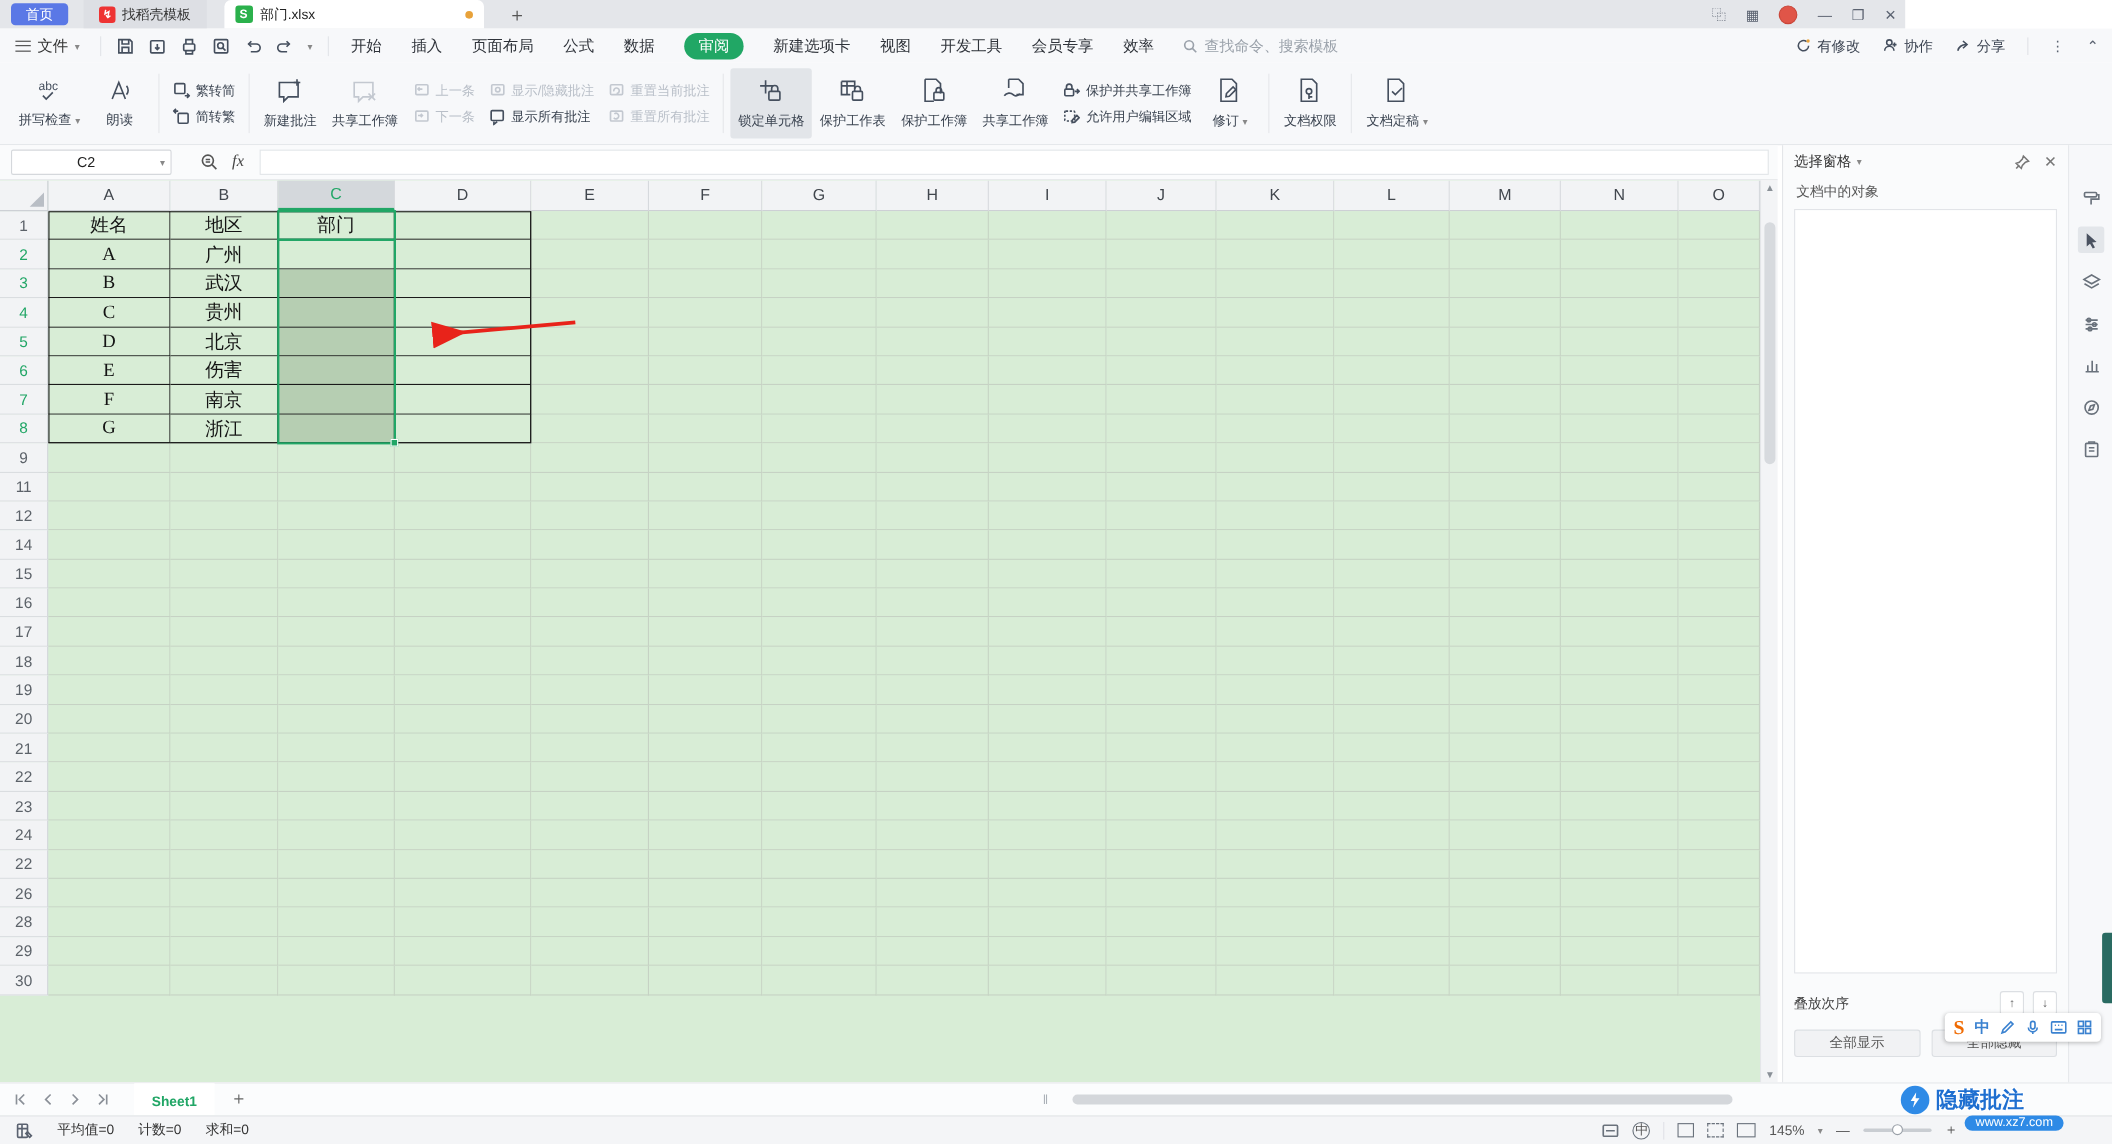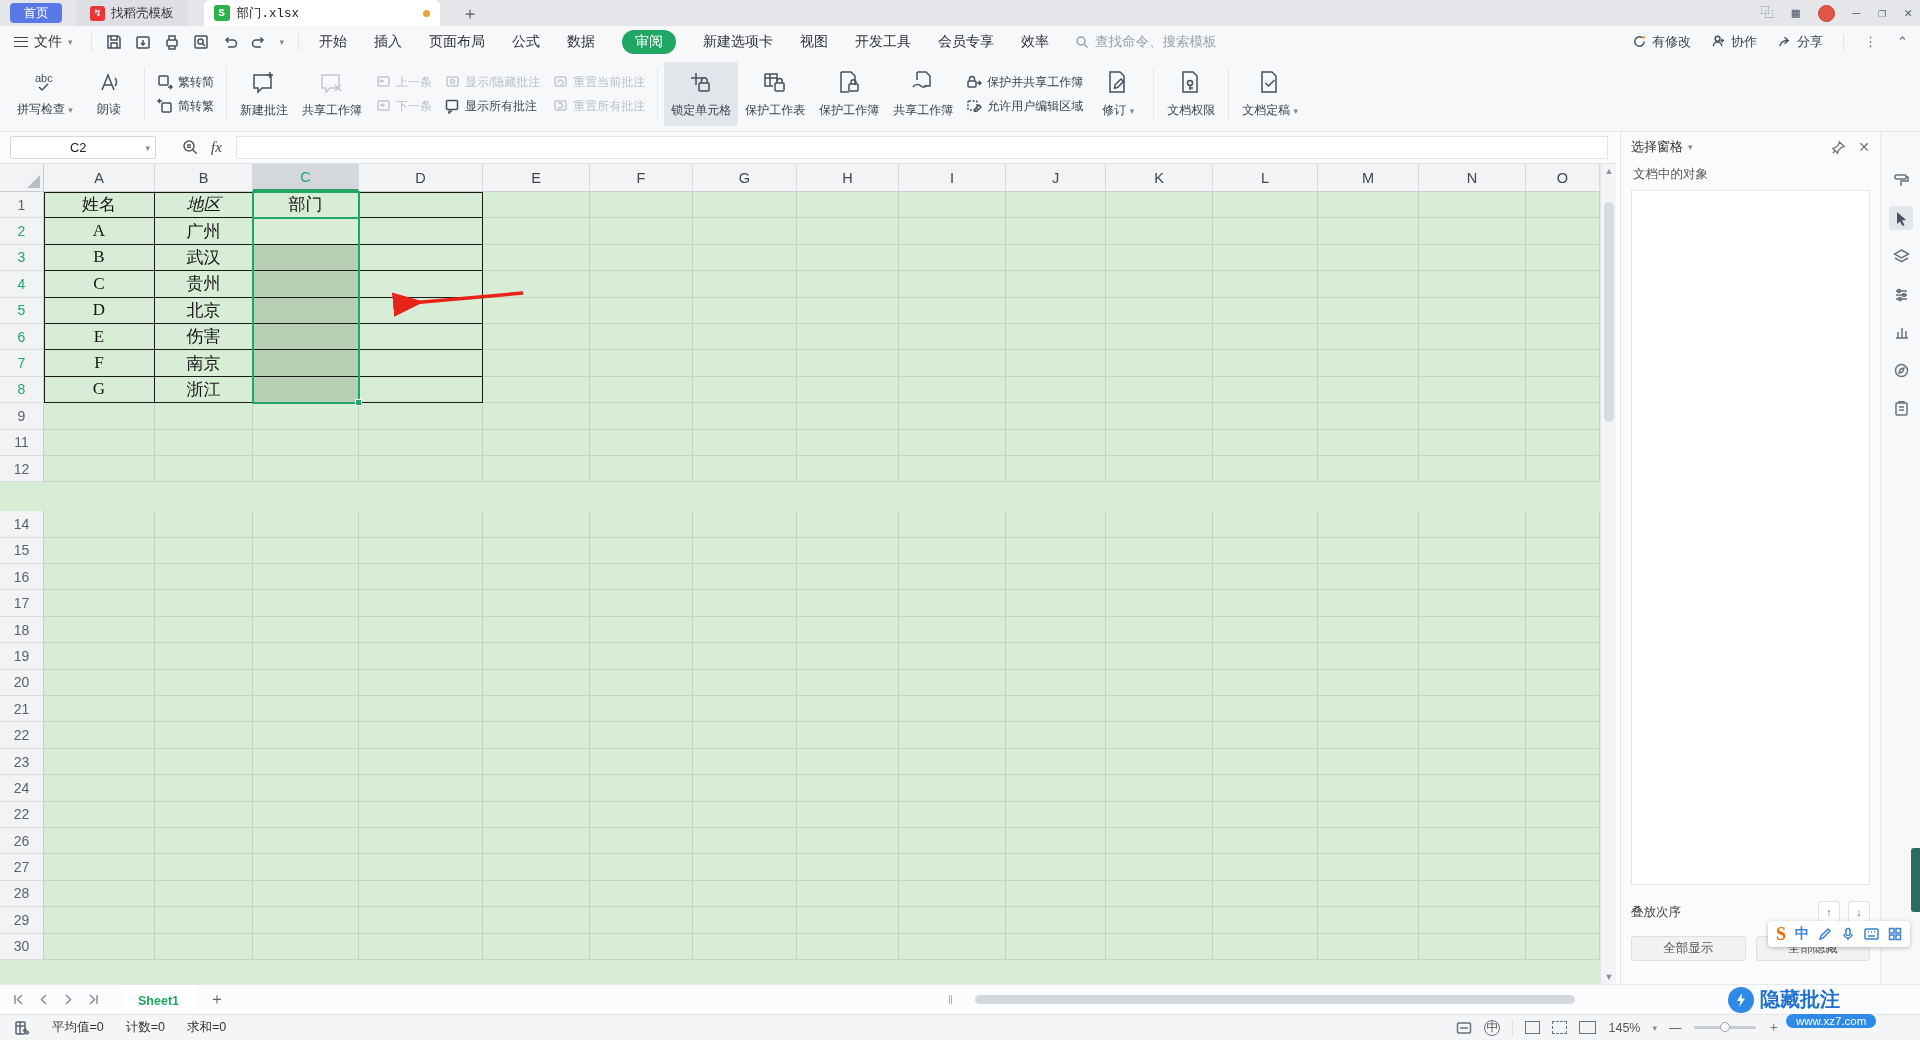--- a/index.html
+++ b/index.html
@@ -1,22 +1,22 @@
 <!DOCTYPE html>
 <html><head>
 <meta charset="utf-8">
 <style>
   * { margin:0; padding:0; box-sizing:border-box; }
   html,body { width:1920px; height:1040px; overflow:hidden;
     font-family:"Liberation Sans", sans-serif; background:#fff; }
   svg { display:block; }
 
   
-  .tabbar { position:absolute; left:0; top:0; width:1920px; height:26px;
-    background:#e4e6ea; display:flex; align-items:center;font-family:Liberation Mono, monospace; }
+  .tabbar { position:absolute; left:0; top:0; width:1732px; height:26px;
+    background:#e4e6ea; display:flex; align-items:center; }
   .tab-home { margin-left:10px; width:52px; height:20px; background:#5a78e6; color:#fff;
     border-radius:4px; font-size:12.5px; display:flex; align-items:center; justify-content:center; }
   .tab-docer { margin-left:14px; height:26px; padding:0 14px; display:flex; align-items:center;
     gap:6px; font-size:12.5px; color:#333; background:#dddfe4; }
   .docer-ic { width:15px; height:15px; background:#e33; border-radius:3px; color:#fff;
     font-size:10px; font-weight:bold; display:flex; align-items:center; justify-content:center; }
   .tab-doc { margin-left:16px; height:26px; width:236px; padding:0 10px; display:flex;
     align-items:center; gap:7px; font-size:12.5px; color:#222; background:#fff;
     border-radius:6px 6px 0 0; position:relative; }
   .s-ic { width:16px; height:16px; background:#2bb14c; border-radius:3px; color:#fff;
@@ -469,21 +469,21 @@
       <div class="chead" style="width: 100px;">J</div>
       <div class="chead" style="width: 107px;">K</div>
       <div class="chead" style="width: 105px;">L</div>
       <div class="chead" style="width: 101px;">M</div>
       <div class="chead" style="width: 107px;">N</div>
       <div class="chead" style="width: 74px;">O</div>
     </div>
     <div class="grow" style="height: 26.4px;">
       <div class="rhead">1</div>
       <div class="gcell tb" style="width: 111px;">姓名</div>
-      <div class="gcell tb" style="width: 98px; font-style: italic;">地区</div>
+      <div class="gcell tb" style="width: 98px;">地区</div>
       <div class="gcell tb" style="width: 106px;">部门</div>
       <div class="gcell tb" style="width: 124px;"></div>
       <div class="gcell" style="width: 107px;"></div>
       <div class="gcell" style="width: 103px;"></div>
       <div class="gcell" style="width: 104px;"></div>
       <div class="gcell" style="width: 102px;"></div>
       <div class="gcell" style="width: 107px;"></div>
       <div class="gcell" style="width: 100px;"></div>
       <div class="gcell" style="width: 107px;"></div>
       <div class="gcell" style="width: 105px;"></div>
@@ -664,21 +664,21 @@
       <div class="gcell" style="width: 104px;"></div>
       <div class="gcell" style="width: 102px;"></div>
       <div class="gcell" style="width: 107px;"></div>
       <div class="gcell" style="width: 100px;"></div>
       <div class="gcell" style="width: 107px;"></div>
       <div class="gcell" style="width: 105px;"></div>
       <div class="gcell" style="width: 101px;"></div>
       <div class="gcell" style="width: 107px;"></div>
       <div class="gcell" style="width: 74px;"></div>
     </div>
-    <div class="grow" style="height: 26.4px; margin-top: 29px;">
+    <div class="grow" style="height: 26.4px;">
       <div class="rhead">14</div>
       <div class="gcell" style="width: 111px;"></div>
       <div class="gcell" style="width: 98px;"></div>
       <div class="gcell" style="width: 106px;"></div>
       <div class="gcell" style="width: 124px;"></div>
       <div class="gcell" style="width: 107px;"></div>
       <div class="gcell" style="width: 103px;"></div>
       <div class="gcell" style="width: 104px;"></div>
       <div class="gcell" style="width: 102px;"></div>
       <div class="gcell" style="width: 107px;"></div>
@@ -882,38 +882,20 @@
       <div class="gcell" style="width: 107px;"></div>
       <div class="gcell" style="width: 100px;"></div>
       <div class="gcell" style="width: 107px;"></div>
       <div class="gcell" style="width: 105px;"></div>
       <div class="gcell" style="width: 101px;"></div>
       <div class="gcell" style="width: 107px;"></div>
       <div class="gcell" style="width: 74px;"></div>
     </div>
     <div class="grow" style="height: 26.4px;">
       <div class="rhead">26</div>
-      <div class="gcell" style="width: 111px;"></div>
-      <div class="gcell" style="width: 98px;"></div>
-      <div class="gcell" style="width: 106px;"></div>
-      <div class="gcell" style="width: 124px;"></div>
-      <div class="gcell" style="width: 107px;"></div>
-      <div class="gcell" style="width: 103px;"></div>
-      <div class="gcell" style="width: 104px;"></div>
-      <div class="gcell" style="width: 102px;"></div>
-      <div class="gcell" style="width: 107px;"></div>
-      <div class="gcell" style="width: 100px;"></div>
-      <div class="gcell" style="width: 107px;"></div>
-      <div class="gcell" style="width: 105px;"></div>
-      <div class="gcell" style="width: 101px;"></div>
-      <div class="gcell" style="width: 107px;"></div>
-      <div class="gcell" style="width: 74px;"></div>
-    </div>
-    <div class="grow" style="height: 26.4px;">
-      <div class="rhead">27</div>
       <div class="gcell" style="width: 111px;"></div>
       <div class="gcell" style="width: 98px;"></div>
       <div class="gcell" style="width: 106px;"></div>
       <div class="gcell" style="width: 124px;"></div>
       <div class="gcell" style="width: 107px;"></div>
       <div class="gcell" style="width: 103px;"></div>
       <div class="gcell" style="width: 104px;"></div>
       <div class="gcell" style="width: 102px;"></div>
       <div class="gcell" style="width: 107px;"></div>
       <div class="gcell" style="width: 100px;"></div>

